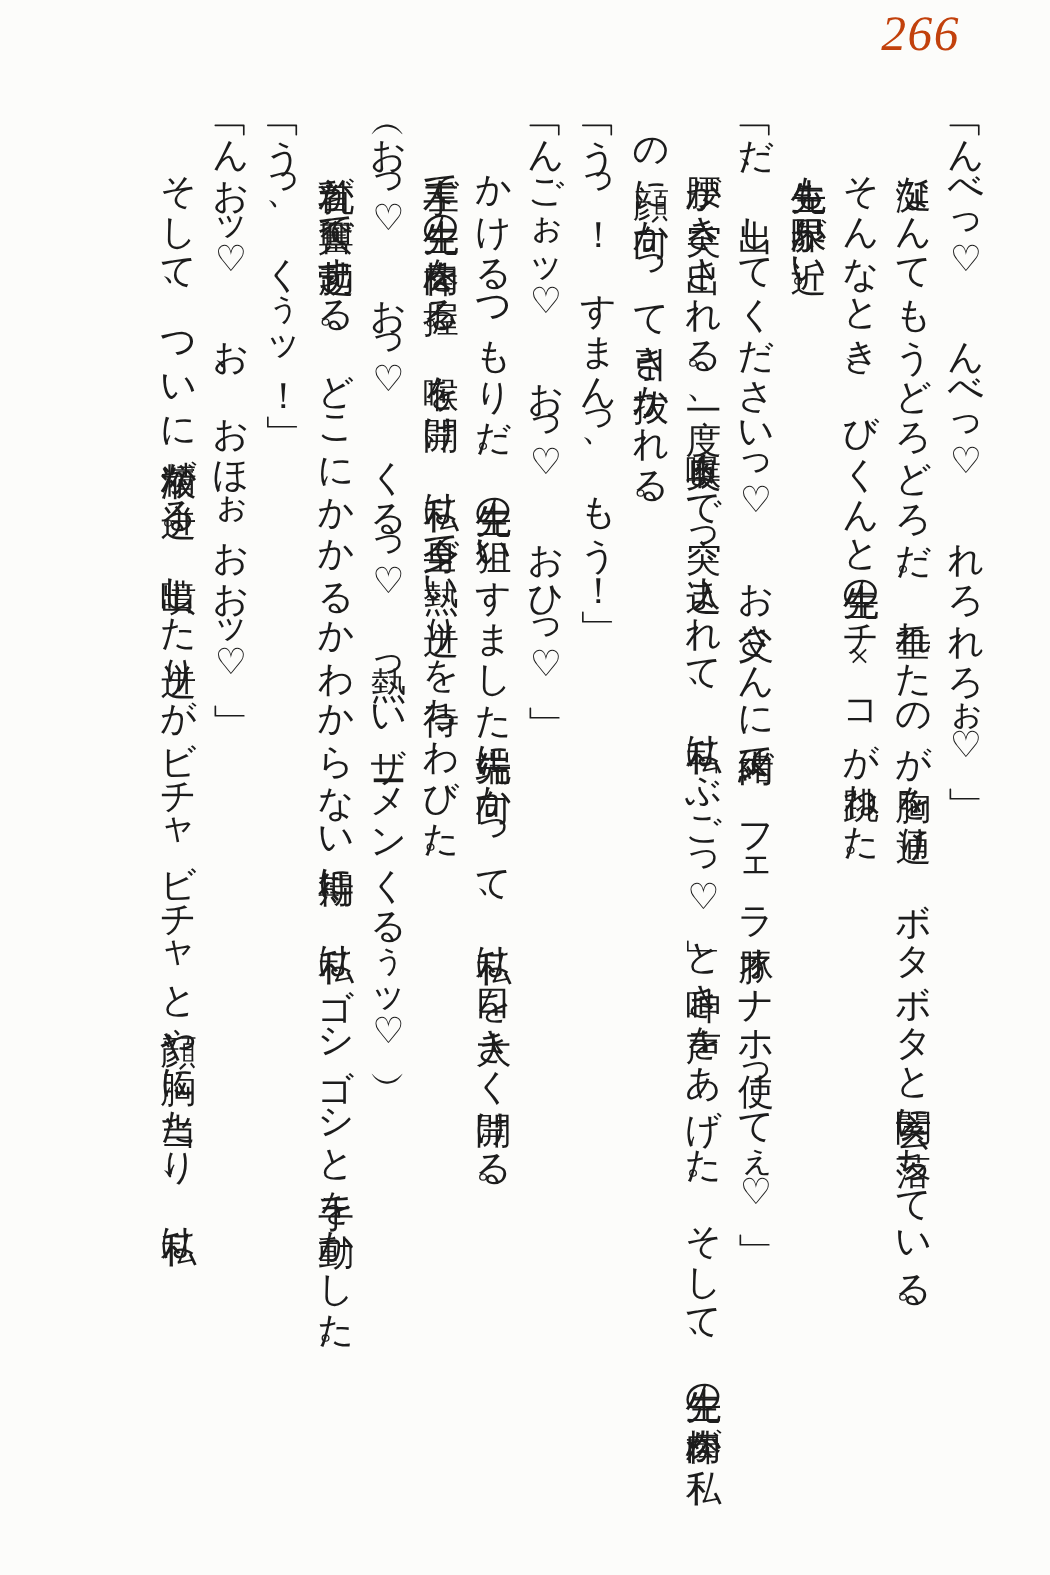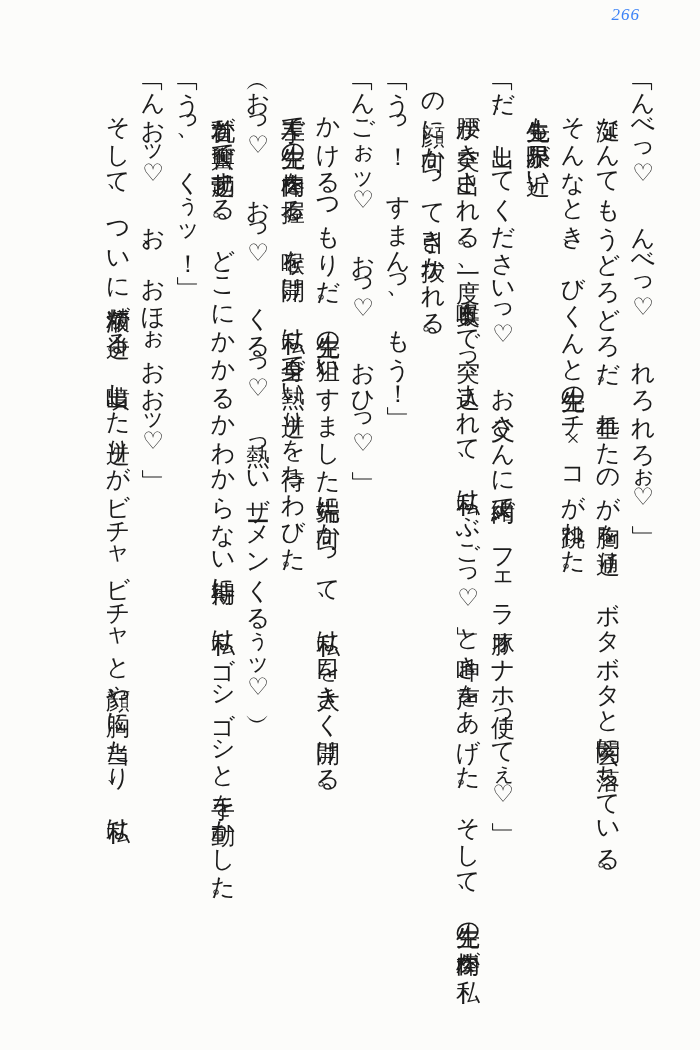--- a/index.html
+++ b/index.html
@@ -12,24 +12,24 @@
     width: 700px;
     height: 1050px;
     background: #fcfcfa;
     overflow: hidden;
     font-family: "Liberation Serif", "DejaVu Serif", serif;
   }
   .page-number {
     position: absolute;
     top: 5px;
     right: 60px;
-    font-size: 17px;
+    font-size: 33px;
     font-style: italic;
     letter-spacing: 1px;
-    color: #3b82f6;
+    color: #c2410c;
   }
   .vertical-text-block {
     position: absolute;
     top: 76px;
     right: 40px;
     width: 622px;
     height: 912px;
     writing-mode: vertical-rl;
     -webkit-writing-mode: vertical-rl;
     text-orientation: mixed;

